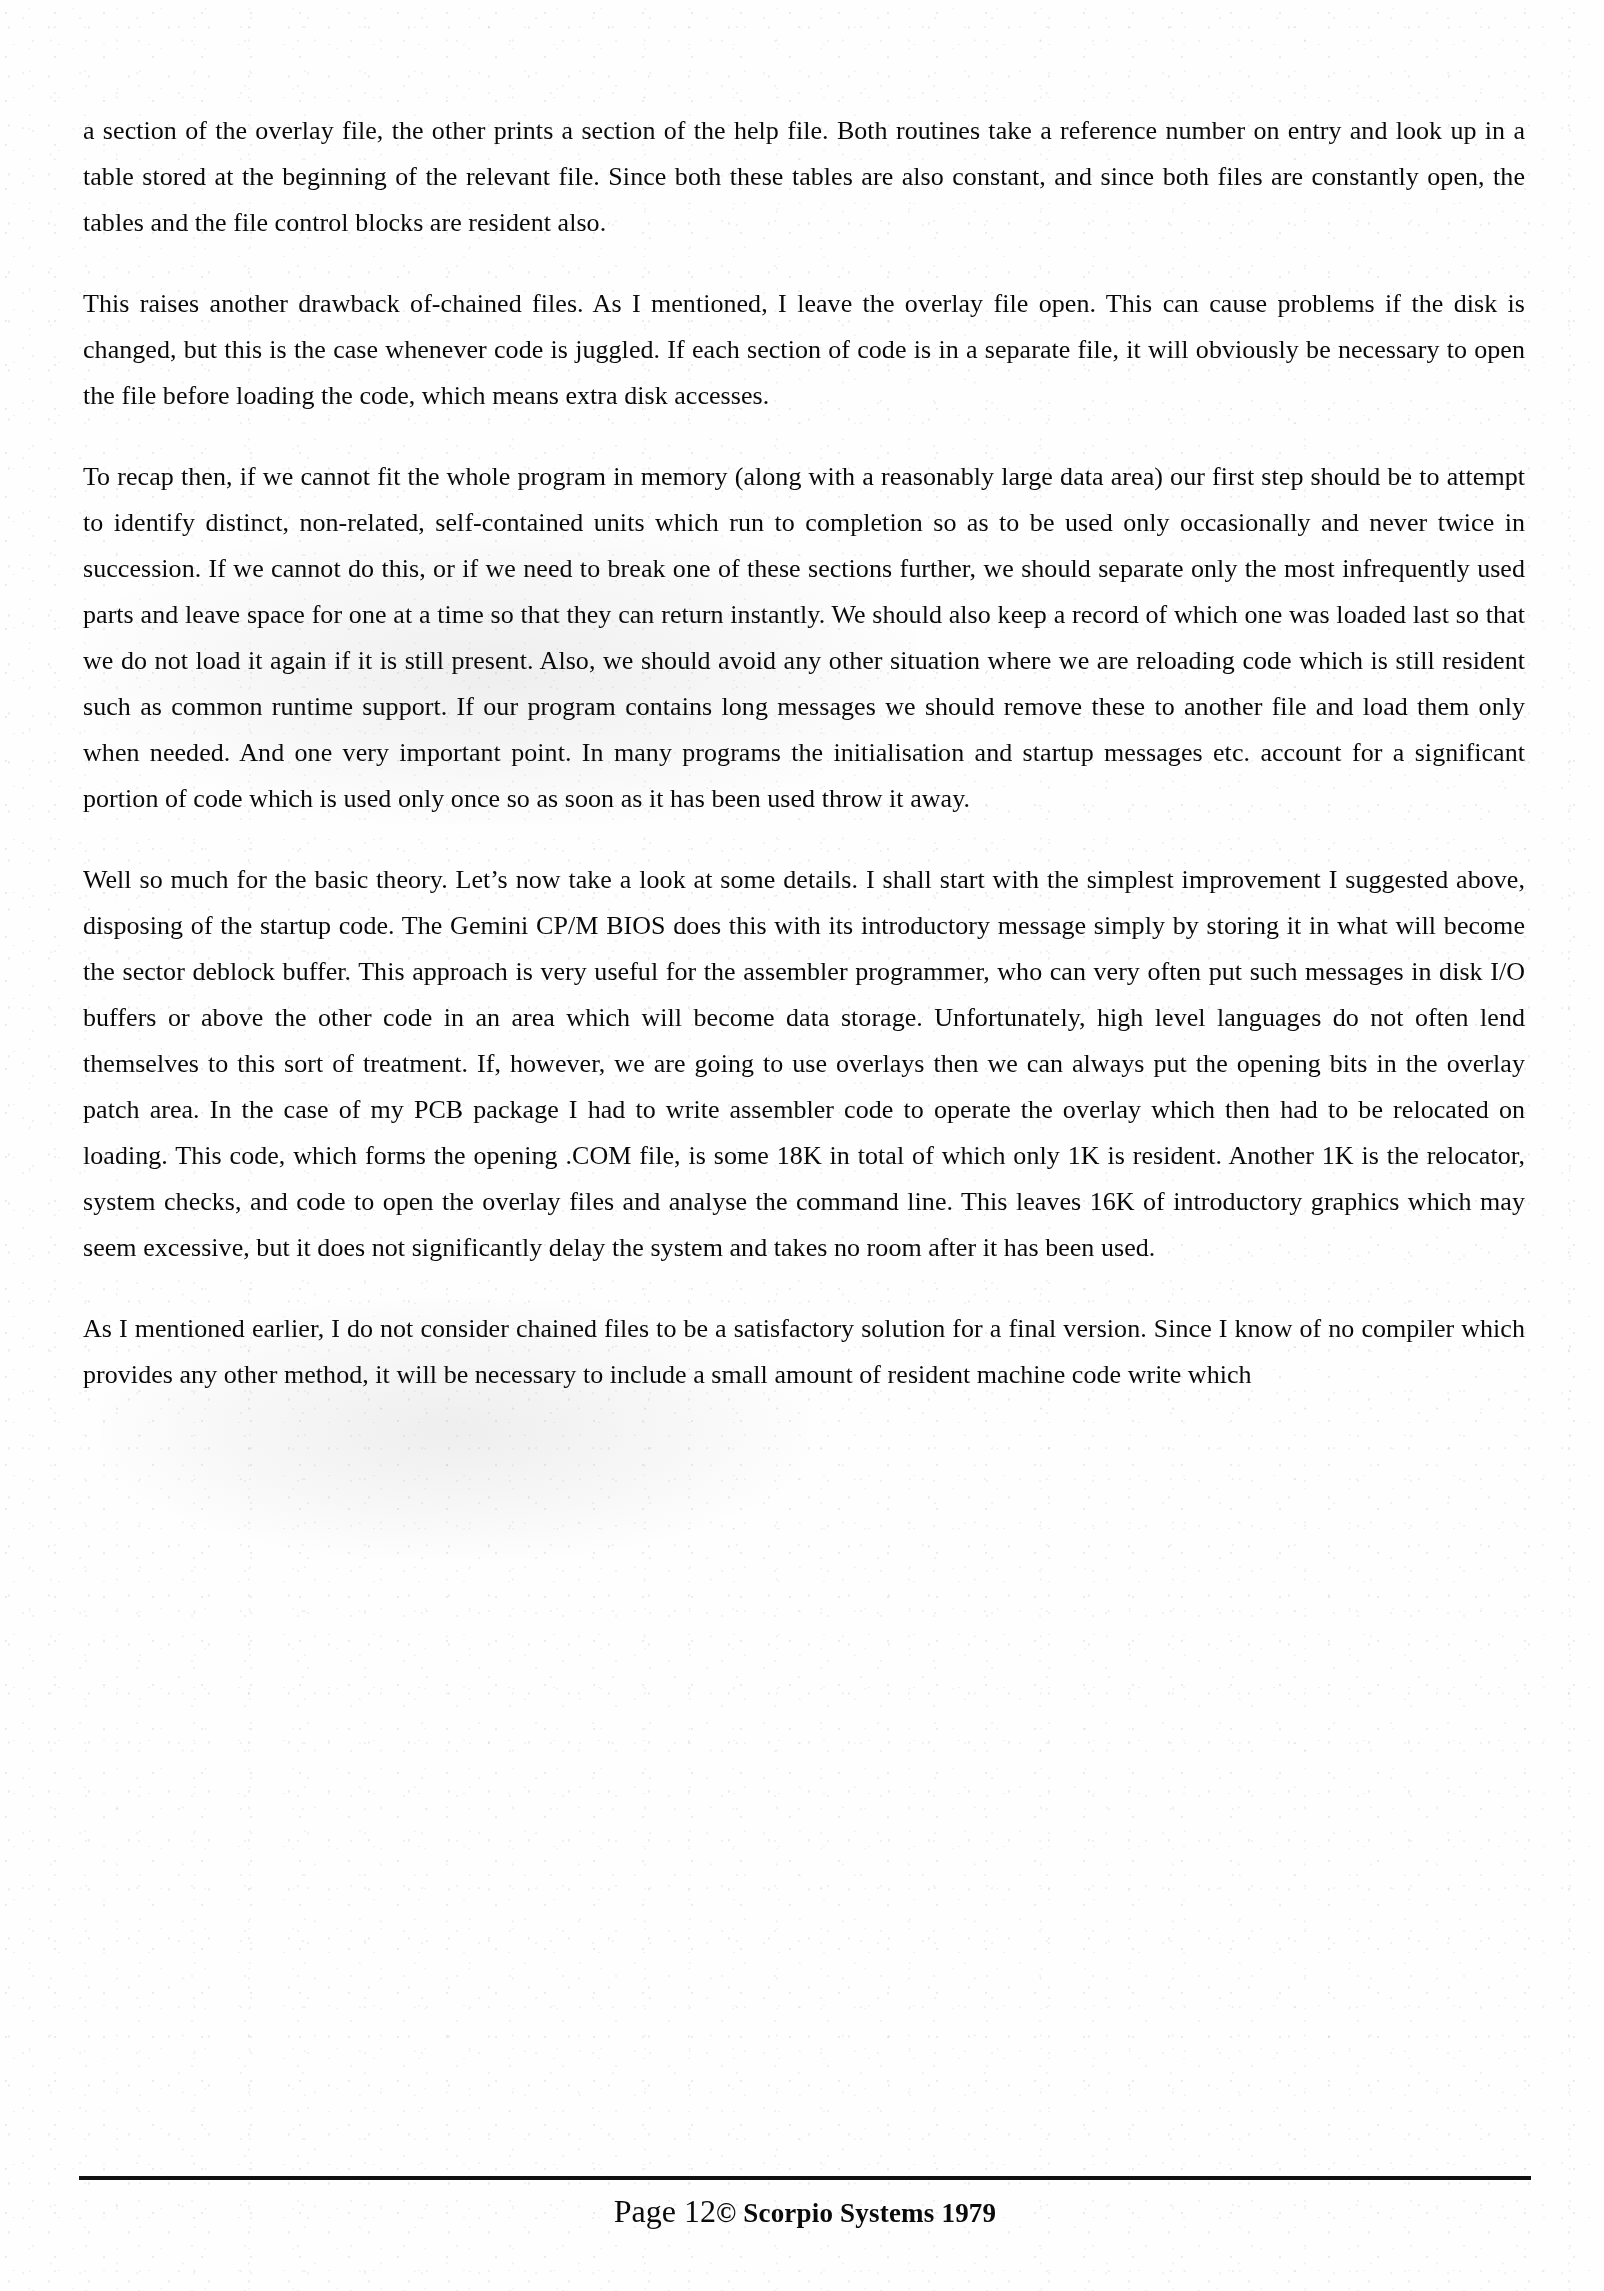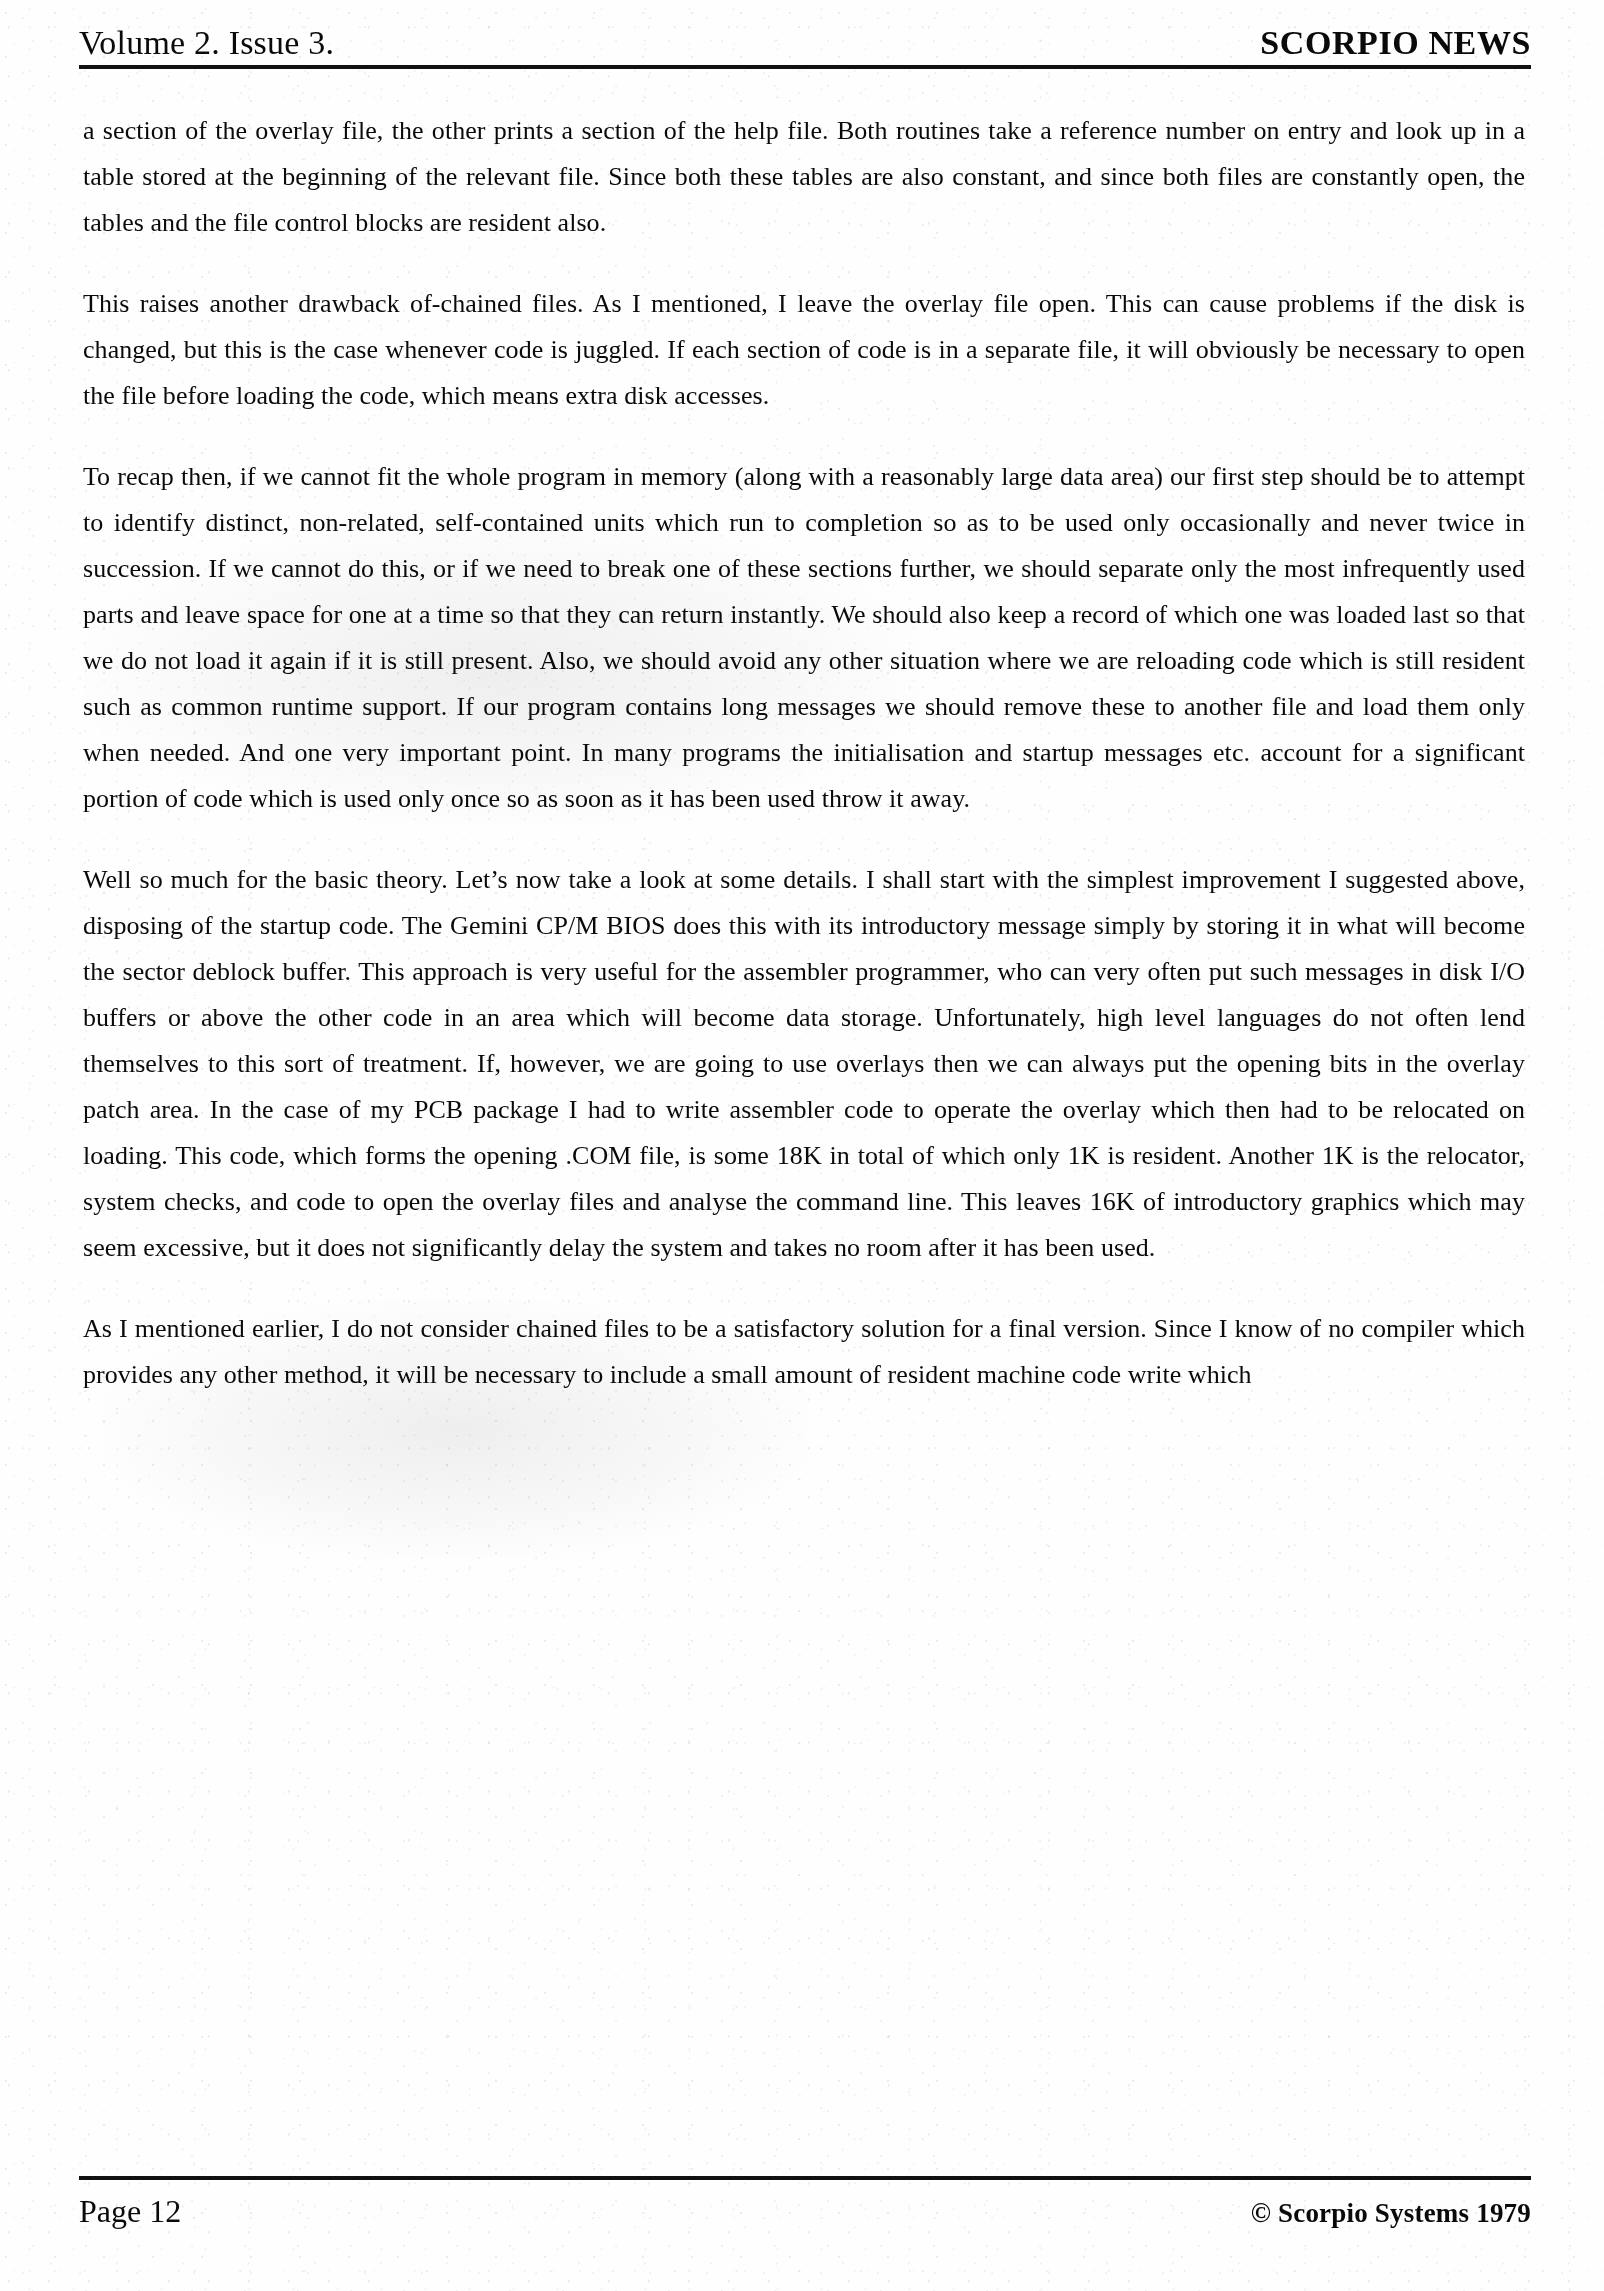--- a/index.html
+++ b/index.html
@@ -99,44 +99,40 @@
     width: 1452px;
     z-index: 8;
   }
   .footer-rule {
     border-top: 4.6px solid #111;
     width: 100%;
   }
   .footer-row {
     display: flex;
     align-items: baseline;
-    justify-content: space-between;
+    justify-content: center;
     padding-top: 13px;
   }
   .page-no {
     font-size: 32px;
   }
   .copyright {
     font-size: 27px;
     font-weight: 700;
     letter-spacing: 0.2px;
   }
 </style>
 </head>
 <body>
 
 <div class="page">
 
   <div class="smudge-a"></div>
   <div class="smudge-b"></div>
 
-  <div class="masthead">
-    <div class="vol">Volume 2. Issue 3.</div>
-    <div class="newsname">SCORPIO NEWS</div>
-  </div>
 
   <div class="body-col">
     <p>a section of the overlay file, the other prints a section of the help file. Both routines take a reference number on entry and look up in a table stored at the beginning of the relevant file. Since both these tables are also constant, and since both files are constantly open, the tables and the file control blocks are resident also.</p>
     <p>This raises another drawback of-chained files. As I mentioned, I leave the overlay file open. This can cause problems if the disk is changed, but this is the case whenever code is juggled. If each section of code is in a separate file, it will obviously be necessary to open the file before loading the code, which means extra disk accesses.</p>
     <p>To recap then, if we cannot fit the whole program in memory (along with a reasonably large data area) our first step should be to attempt to identify distinct, non-related, self-contained units which run to completion so as to be used only occasionally and never twice in succession. If we cannot do this, or if we need to break one of these sections further, we should separate only the most infrequently used parts and leave space for one at a time so that they can return instantly. We should also keep a record of which one was loaded last so that we do not load it again if it is still present. Also, we should avoid any other situation where we are reloading code which is still resident such as common runtime support. If our program contains long messages we should remove these to another file and load them only when needed. And one very important point. In many programs the initialisation and startup messages etc. account for a significant portion of code which is used only once so as soon as it has been used throw it away.</p>
     <p>Well so much for the basic theory. Let’s now take a look at some details. I shall start with the simplest improvement I suggested above, disposing of the startup code. The Gemini CP/M BIOS does this with its introductory message simply by storing it in what will become the sector deblock buffer. This approach is very useful for the assembler programmer, who can very often put such messages in disk I/O buffers or above the other code in an area which will become data storage. Unfortunately, high level languages do not often lend themselves to this sort of treatment. If, however, we are going to use overlays then we can always put the opening bits in the overlay patch area. In the case of my PCB package I had to write assembler code to operate the overlay which then had to be relocated on loading. This code, which forms the opening .COM file, is some 18K in total of which only 1K is resident. Another 1K is the relocator, system checks, and code to open the overlay files and analyse the command line. This leaves 16K of introductory graphics which may seem excessive, but it does not significantly delay the system and takes no room after it has been used.</p>
     <p>As I mentioned earlier, I do not consider chained files to be a satisfactory solution for a final version. Since I know of no compiler which provides any other method, it will be necessary to include a small amount of resident machine code write which</p>
   </div>
 
   <div class="footer">

